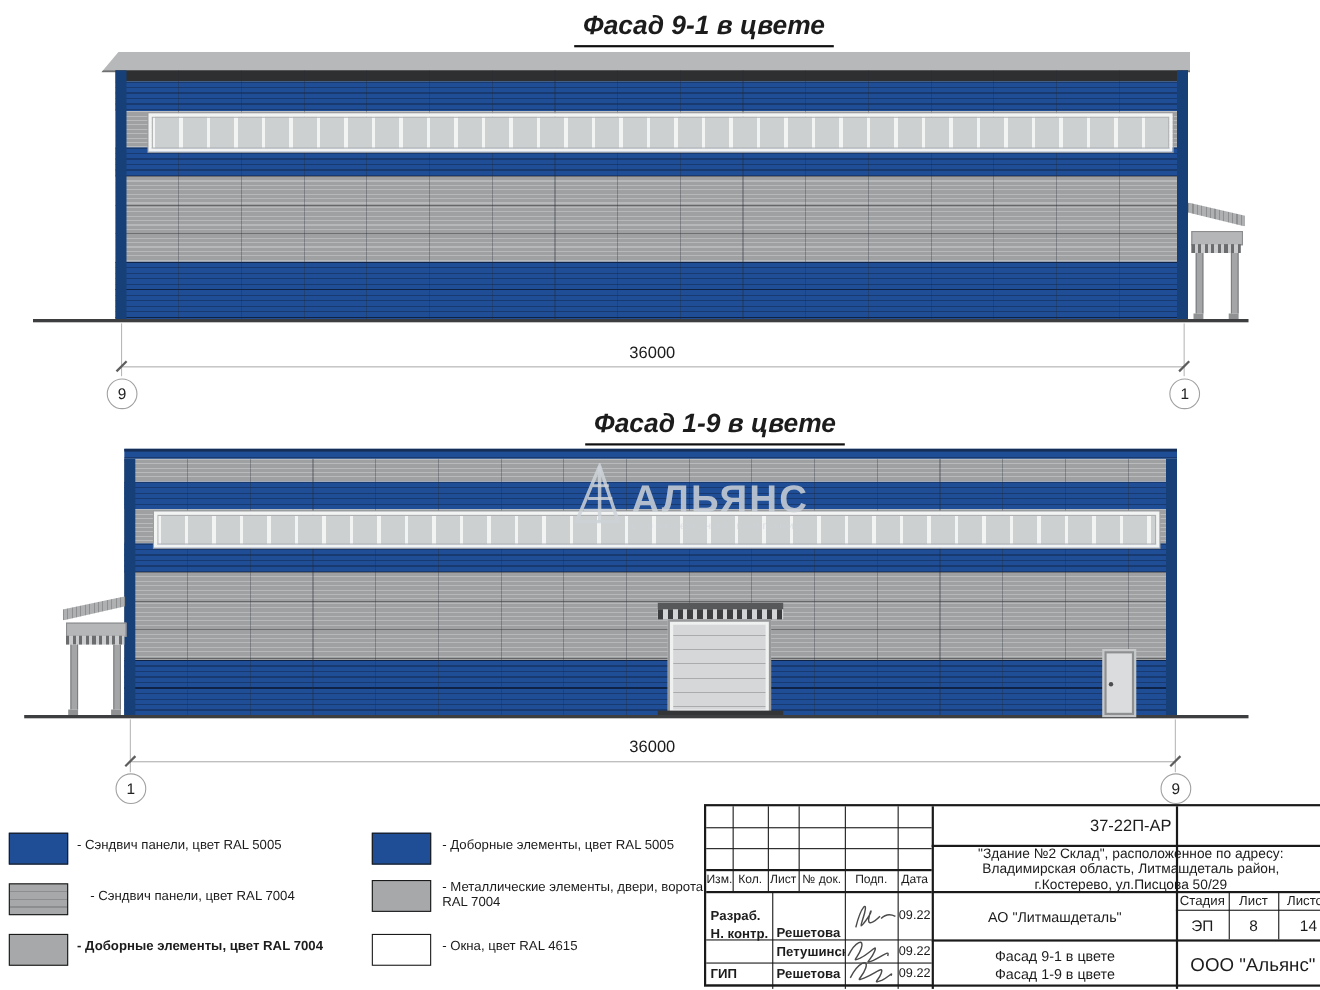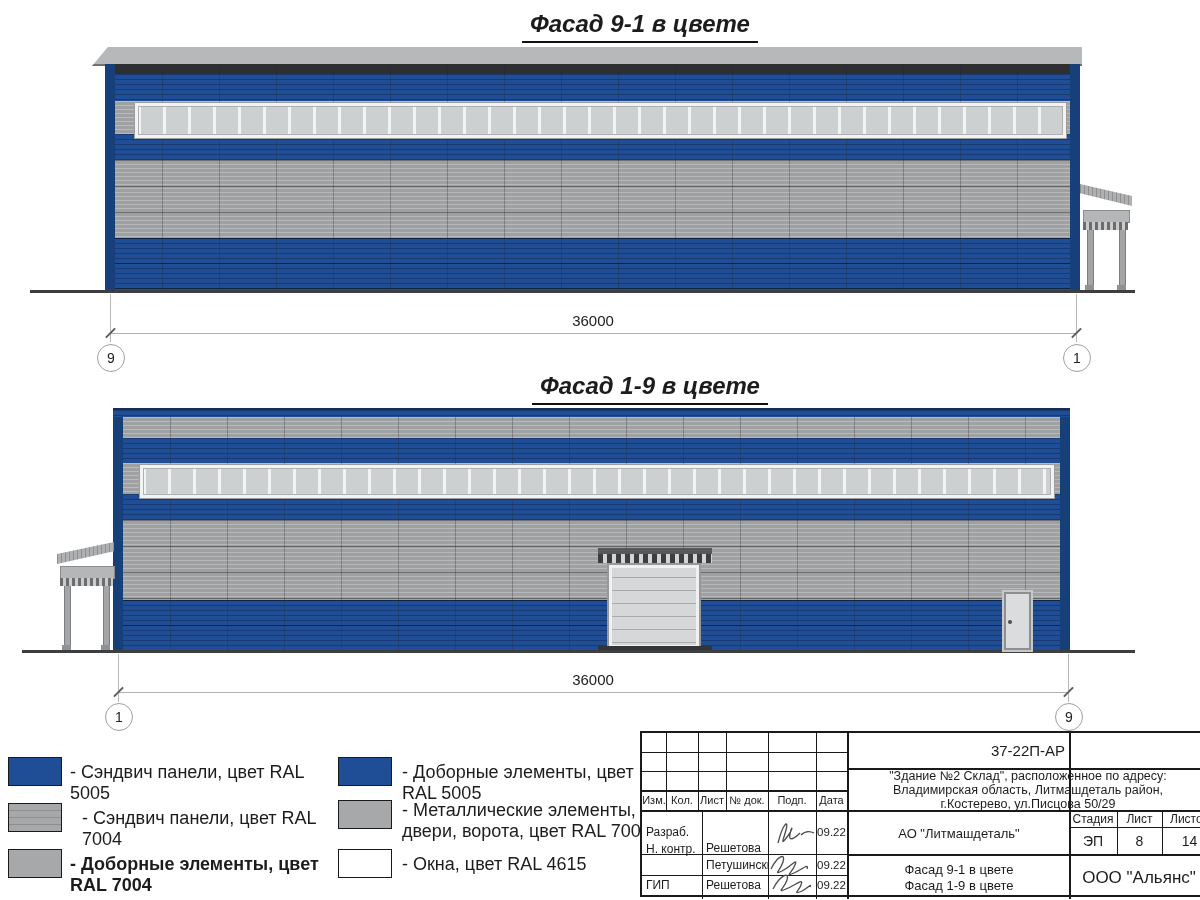--- a/index.html
+++ b/index.html
@@ -35,26 +35,26 @@
   
   .wm{display:flex;gap:10px;color:rgba(205,210,216,.85);z-index:6;}
   .wm-title{font-size:35px;font-weight:bold;letter-spacing:2px;line-height:1;margin-top:15px;}
   .wm-sub{font-size:9.5px;letter-spacing:2.5px;color:rgba(205,210,216,.55);margin-top:2px;}
   
   .swatch{width:52px;height:27px;border:1.5px solid #1a1a1a;}
   .sw-blue{background:#1f4e96;}
   .sw-gray{background:#a6a8a9;}
   .sw-gray-lined{background-color:#a6a8a9;background-image:repeating-linear-gradient(180deg,transparent 0,transparent 6px,#8c8e8f 6px,#8c8e8f 7px);}
   .sw-white{background:#fff;}
-  .legtext{font-size:18px;line-height:1.15;}
+  .legtext{font-size:12px;line-height:1.15;}
   
   #tb{border:2px solid #1a1a1a;background:#fff;}
   .tbl{position:absolute;background:#1a1a1a;}
   .cell{position:absolute;display:flex;align-items:center;justify-content:center;text-align:center;overflow:hidden;}
-  .cell.left{justify-content:flex-start;text-align:left;}
+  .cell.left{justify-content:flex-start;text-align:left;font-weight:bold;}
   .tb-h{font-size:11px;}
   .tb-txt{font-size:12px;}
   .sig{stroke:#4a4a4a;fill:none;stroke-width:1.3;}
 </style>
 </head>
 <body>
 
 <div id="sheet">
 
   <div class="abs ftitle" style="left:340px;top:10px;width:600px;">
@@ -105,20 +105,31 @@
     <div class="abs f-blue" style="left:0;top:30px;width:957px;height:25px;"></div>
     <div class="abs f-gray" style="left:0;top:55px;width:957px;height:31px;"></div>
     <div class="abs f-blue" style="left:0;top:86px;width:957px;height:26px;"></div>
     <div class="abs f-gray-rows" style="left:0;top:112px;width:957px;height:80px;"></div>
     <div class="abs f-blue-rows" style="left:0;top:192px;width:957px;height:50px;"></div>
     <div class="abs joints" style="left:0;top:9px;width:957px;height:233px;"></div>
     <div class="abs trim" style="left:0;top:9px;width:10px;height:233px;"></div>
     <div class="abs trim" style="left:947px;top:9px;width:10px;height:233px;"></div>
     <div class="abs winstrip" style="left:27px;top:57px;width:908px;height:27px;z-index:4;"></div>
 
+    <div class="abs wm" style="left:409px;top:13px;width:280px;height:66px;">
+      <svg width="42" height="56" viewBox="0 0 40 52">
+        <path d="M22 2 L38 50 L2 50 Z" fill="none" stroke="currentColor" stroke-width="3"></path>
+        <path d="M22 2 L22 50" stroke="currentColor" stroke-width="3"></path>
+        <path d="M8 40 H36 M12 30 H33 M16 19 H30" stroke="currentColor" stroke-width="2.5"></path>
+      </svg>
+      <div>
+        <div class="wm-title">АЛЬЯНС</div>
+        <div class="wm-sub">строительная компания</div>
+      </div>
+    </div>
 
     <div class="abs" style="left:485px;top:140px;width:114px;height:6px;background:#56585a;z-index:5;"></div>
     <div class="abs gdentils" style="left:485px;top:146px;width:114px;height:9px;z-index:5;"></div>
     <div class="abs gate" style="left:494px;top:155px;width:94px;height:87px;z-index:5;box-sizing:border-box;"></div>
     <div class="abs" style="left:485px;top:238px;width:114px;height:4px;background:#333537;z-index:6;"></div>
 
     <div class="abs door" style="left:891px;top:184px;width:27px;height:58px;z-index:5;box-sizing:border-box;"></div>
     <div class="abs" style="left:895px;top:212px;width:4px;height:4px;background:#4a4c4e;border-radius:50%;z-index:6;"></div>
   </div>
 

